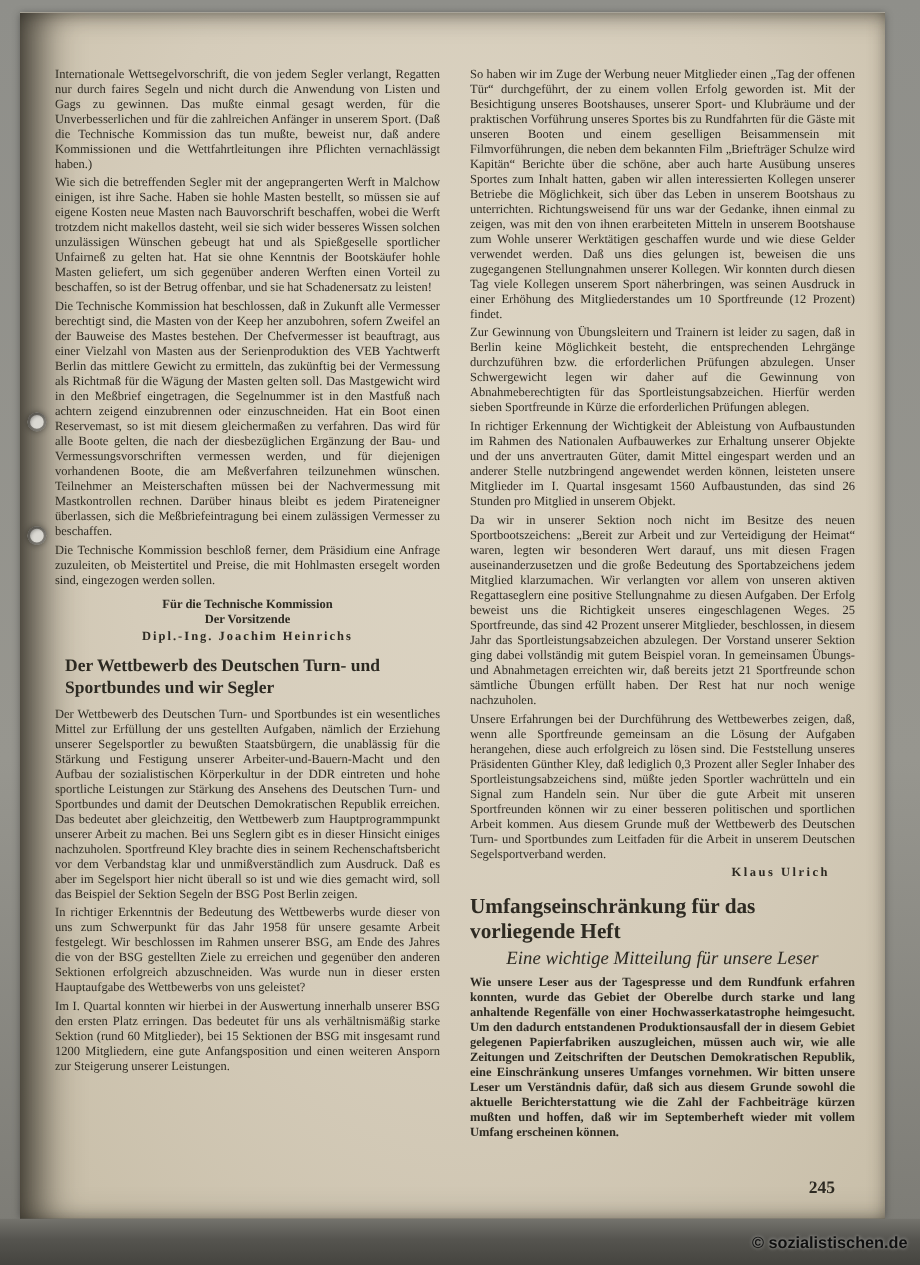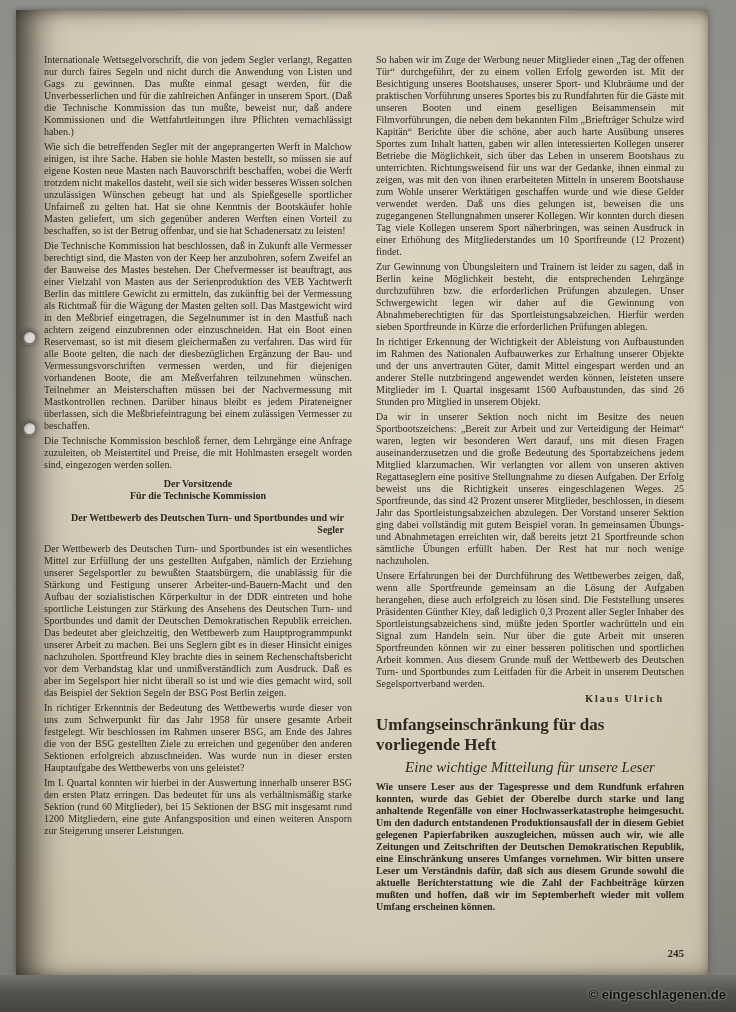--- a/index.html
+++ b/index.html
@@ -29,32 +29,32 @@
     position:absolute;left:28px;top:44px;right:24px;bottom:34px;
     display:flex;gap:24px;overflow:hidden;
     color:#2d2a22;font-size:10px;line-height:1.2;text-align:justify;
     hyphens:auto;font-family:Liberation Serif, serif;-webkit-hyphens:auto;
   }
   .col{flex:1;min-width:0;}
   .para{margin:0 0 3px;}
   .sig-block{text-align:center;font-weight:bold;margin:7px 0 10px;}
   .sig-block .name{letter-spacing:1.6px;margin-top:2px;}
   .a2-title{
-    font-weight:bold;text-align:right;font-size:10px;line-height:1.18;
+    font-weight:bold;text-align:left;font-size:14px;line-height:1.18;
     margin:9px 8px 7px;
   }
   .sig-right{
     text-align:right;font-weight:bold;letter-spacing:2px;margin:2px 20px 10px;
   }
   .notice-title{font-weight:bold;font-size:17px;line-height:1.15;margin:8px 0 4px;text-align:left;}
   .notice-sub{font-style:italic;text-align:center;font-size:15px;margin:0 0 5px;}
   .notice-body{font-weight:bold;}
   .page-number{
-    position:absolute;right:24px;bottom:16px;
-    font-weight:bold;font-size:11px;color:#2d2a22;
+    position:absolute;right:40px;bottom:16px;
+    font-weight:bold;font-size:14px;color:#2d2a22;
   }
   .bottom-bar{
     position:absolute;left:0;top:975px;width:736px;height:37px;
     background:linear-gradient(180deg,#74736d 0%,#55544f 45%,#45443f 100%);
   }
   .watermark{
     position:absolute;right:10px;top:50%;transform:translateY(-50%);
     font-family:"Liberation Sans",sans-serif;font-size:13px;font-weight:bold;
     color:#101010;text-shadow:0 0 3px rgba(255,255,255,.55);
     white-space:nowrap;
@@ -66,25 +66,26 @@
 <div class="scan">
 
   <div class="page">
 
     <div class="content">
 
       <div class="col">
         <p class="para">Internationale Wettsegelvorschrift, die von jedem Segler verlangt, Regatten nur durch faires Segeln und nicht durch die Anwendung von Listen und Gags zu gewinnen. Das mußte einmal gesagt werden, für die Unverbesserlichen und für die zahlreichen Anfänger in unserem Sport. (Daß die Technische Kommission das tun mußte, beweist nur, daß andere Kommissionen und die Wettfahrtleitungen ihre Pflichten vernachlässigt haben.)</p>
         <p class="para">Wie sich die betreffenden Segler mit der angeprangerten Werft in Malchow einigen, ist ihre Sache. Haben sie hohle Masten bestellt, so müssen sie auf eigene Kosten neue Masten nach Bauvorschrift beschaffen, wobei die Werft trotzdem nicht makellos dasteht, weil sie sich wider besseres Wissen solchen unzulässigen Wünschen gebeugt hat und als Spießgeselle sportlicher Unfairneß zu gelten hat. Hat sie ohne Kenntnis der Bootskäufer hohle Masten geliefert, um sich gegenüber anderen Werften einen Vorteil zu beschaffen, so ist der Betrug offenbar, und sie hat Schadenersatz zu leisten!</p>
         <p class="para">Die Technische Kommission hat beschlossen, daß in Zukunft alle Vermesser berechtigt sind, die Masten von der Keep her anzubohren, sofern Zweifel an der Bauweise des Mastes bestehen. Der Chefvermesser ist beauftragt, aus einer Vielzahl von Masten aus der Serienproduktion des VEB Yachtwerft Berlin das mittlere Gewicht zu ermitteln, das zukünftig bei der Vermessung als Richtmaß für die Wägung der Masten gelten soll. Das Mastgewicht wird in den Meßbrief eingetragen, die Segelnummer ist in den Mastfuß nach achtern zeigend einzubrennen oder einzuschneiden. Hat ein Boot einen Reservemast, so ist mit diesem gleichermaßen zu verfahren. Das wird für alle Boote gelten, die nach der diesbezüglichen Ergänzung der Bau- und Vermessungsvorschriften vermessen werden, und für diejenigen vorhandenen Boote, die am Meßverfahren teilzunehmen wünschen. Teilnehmer an Meisterschaften müssen bei der Nachvermessung mit Mastkontrollen rechnen. Darüber hinaus bleibt es jedem Pirateneigner überlassen, sich die Meßbriefeintragung bei einem zulässigen Vermesser zu beschaffen.</p>
-        <p class="para">Die Technische Kommission beschloß ferner, dem Lehrgänge eine Anfrage zuzuleiten, ob Meistertitel und Preise, die mit Hohlmasten ersegelt worden sind, eingezogen werden sollen.</p>
+        <p class="para">Die Technische Kommission beschloß ferner, dem Präsidium eine Anfrage zuzuleiten, ob Meistertitel und Preise, die mit Hohlmasten ersegelt worden sind, eingezogen werden sollen.</p>
 
         <div class="sig-block">
+          <div>Für die Technische Kommission</div>
           <div>Der Vorsitzende</div>
-          <div>Für die Technische Kommission</div>
+          <div class="name">Dipl.-Ing. Joachim Heinrichs</div>
         </div>
 
         <h2 class="a2-title">Der Wettbewerb des Deutschen Turn- und Sportbundes und wir Segler</h2>
 
         <p class="para">Der Wettbewerb des Deutschen Turn- und Sportbundes ist ein wesentliches Mittel zur Erfüllung der uns gestellten Aufgaben, nämlich der Erziehung unserer Segelsportler zu bewußten Staatsbürgern, die unablässig für die Stärkung und Festigung unserer Arbeiter-und-Bauern-Macht und den Aufbau der sozialistischen Körperkultur in der DDR eintreten und hohe sportliche Leistungen zur Stärkung des Ansehens des Deutschen Turn- und Sportbundes und damit der Deutschen Demokratischen Republik erreichen. Das bedeutet aber gleichzeitig, den Wettbewerb zum Hauptprogrammpunkt unserer Arbeit zu machen. Bei uns Seglern gibt es in dieser Hinsicht einiges nachzuholen. Sportfreund Kley brachte dies in seinem Rechenschaftsbericht vor dem Verbandstag klar und unmißverständlich zum Ausdruck. Daß es aber im Segelsport hier nicht überall so ist und wie dies gemacht wird, soll das Beispiel der Sektion Segeln der BSG Post Berlin zeigen.</p>
         <p class="para">In richtiger Erkenntnis der Bedeutung des Wettbewerbs wurde dieser von uns zum Schwerpunkt für das Jahr 1958 für unsere gesamte Arbeit festgelegt. Wir beschlossen im Rahmen unserer BSG, am Ende des Jahres die von der BSG gestellten Ziele zu erreichen und gegenüber den anderen Sektionen erfolgreich abzuschneiden. Was wurde nun in dieser ersten Hauptaufgabe des Wettbewerbs von uns geleistet?</p>
         <p class="para">Im I. Quartal konnten wir hierbei in der Auswertung innerhalb unserer BSG den ersten Platz erringen. Das bedeutet für uns als verhältnismäßig starke Sektion (rund 60 Mitglieder), bei 15 Sektionen der BSG mit insgesamt rund 1200 Mitgliedern, eine gute Anfangsposition und einen weiteren Ansporn zur Steigerung unserer Leistungen.</p>
       </div>
 
       <div class="col">
@@ -103,16 +104,16 @@
 
     </div>
 
     <div class="page-number">245</div>
   </div>
 
   <div class="hole top"></div>
   <div class="hole bottom"></div>
 
   <div class="bottom-bar">
-    <div class="watermark">© eingeschlagenen.de</div>
+    <div class="watermark">© sozialistischen.de</div>
   </div>
 
 </div>
 
 </body></html>

